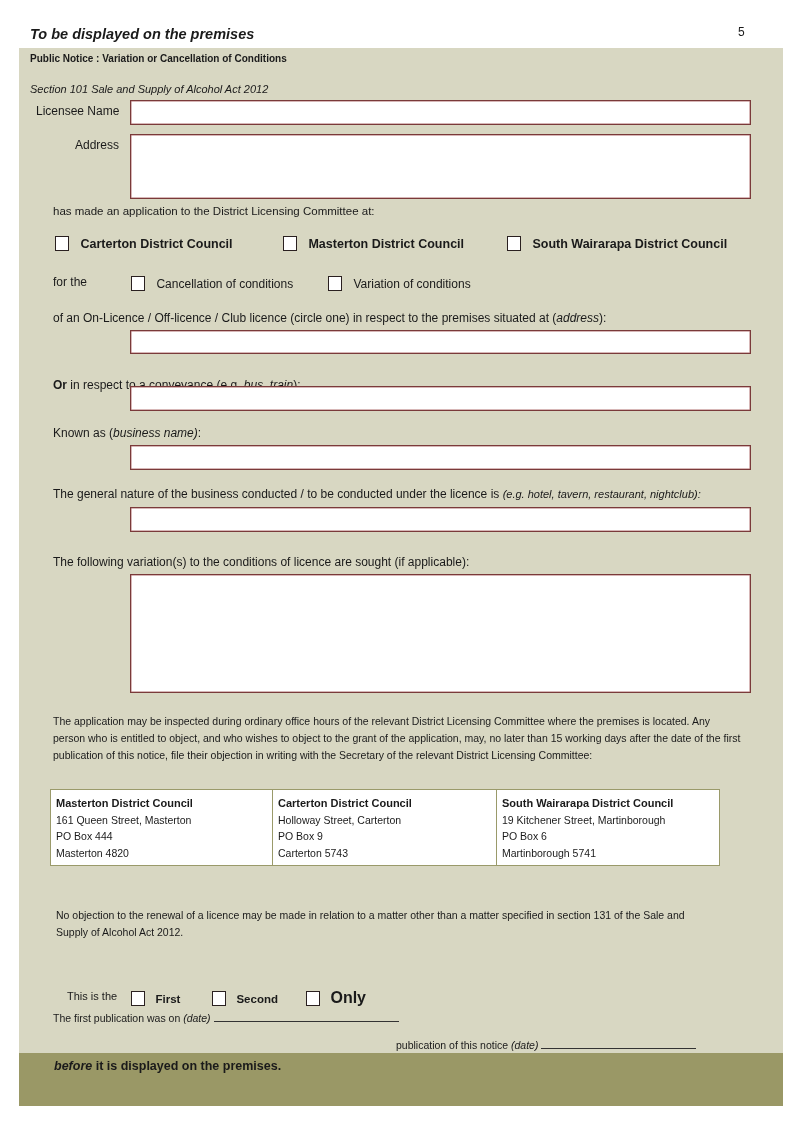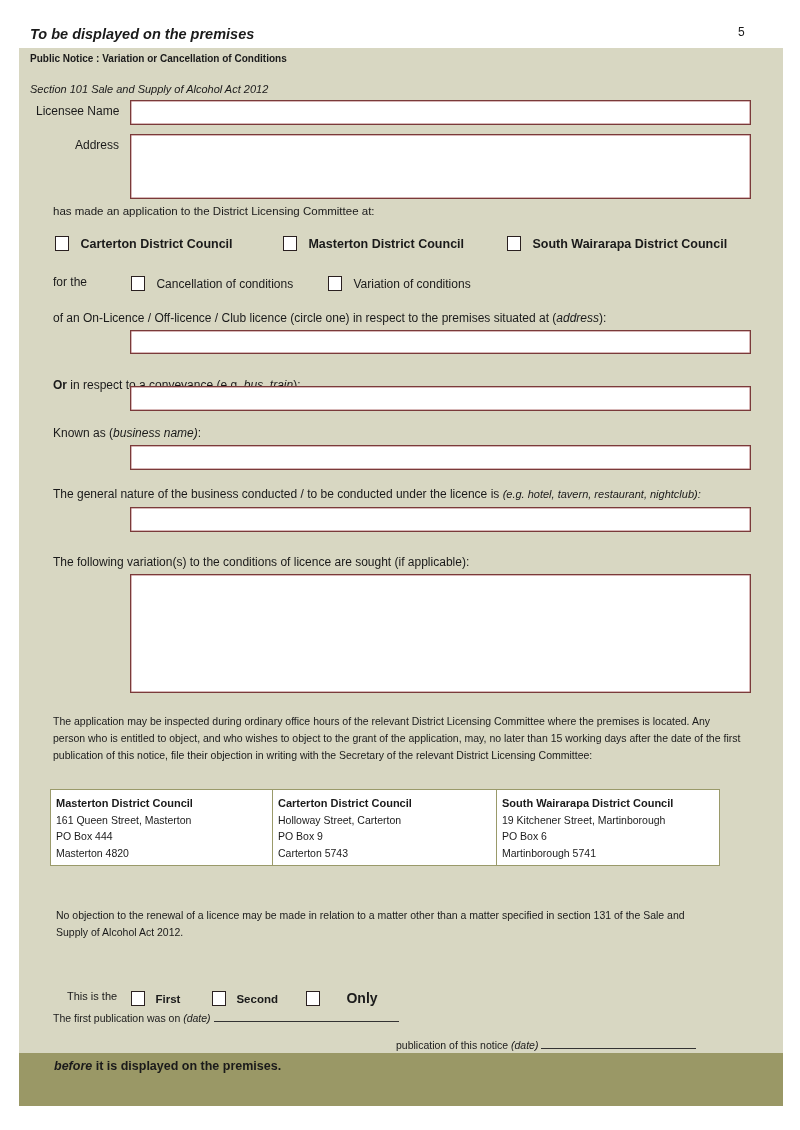--- a/index.html
+++ b/index.html
@@ -113,21 +113,21 @@
 <div class="abs" style="left:131px; top:989px;">
   <span class="cb"></span>
   <span class="cb-label-bold" style="font-size:11.5px; margin-left:6px;">First</span>
 </div>
 <div class="abs" style="left:212px; top:989px;">
   <span class="cb"></span>
   <span class="cb-label-bold" style="font-size:11.5px; margin-left:6px;">Second</span>
 </div>
 <div class="abs" style="left:306px; top:989px;">
   <span class="cb"></span>
-  <span class="cb-label-bold" style="font-size:14px; margin-left:22px;">Only</span>
+  <span class="cb-label-bold" style="font-size:16px; margin-left:6px;">Only</span>
 </div>
 <div class="abs" style="left:396px; top:1038px; font-size:10.5px;">
   <span>publication of this notice </span><i>(date)</i>
   <span class="uline" style="width:155px;"><span></span></span>
 </div>
 <div class="abs" style="left:53px; top:1011px; font-size:10.5px;">
   <span>The first publication was on </span><i>(date)</i>
   <span class="uline" style="width:185px;"><span></span></span>
 </div>
 

